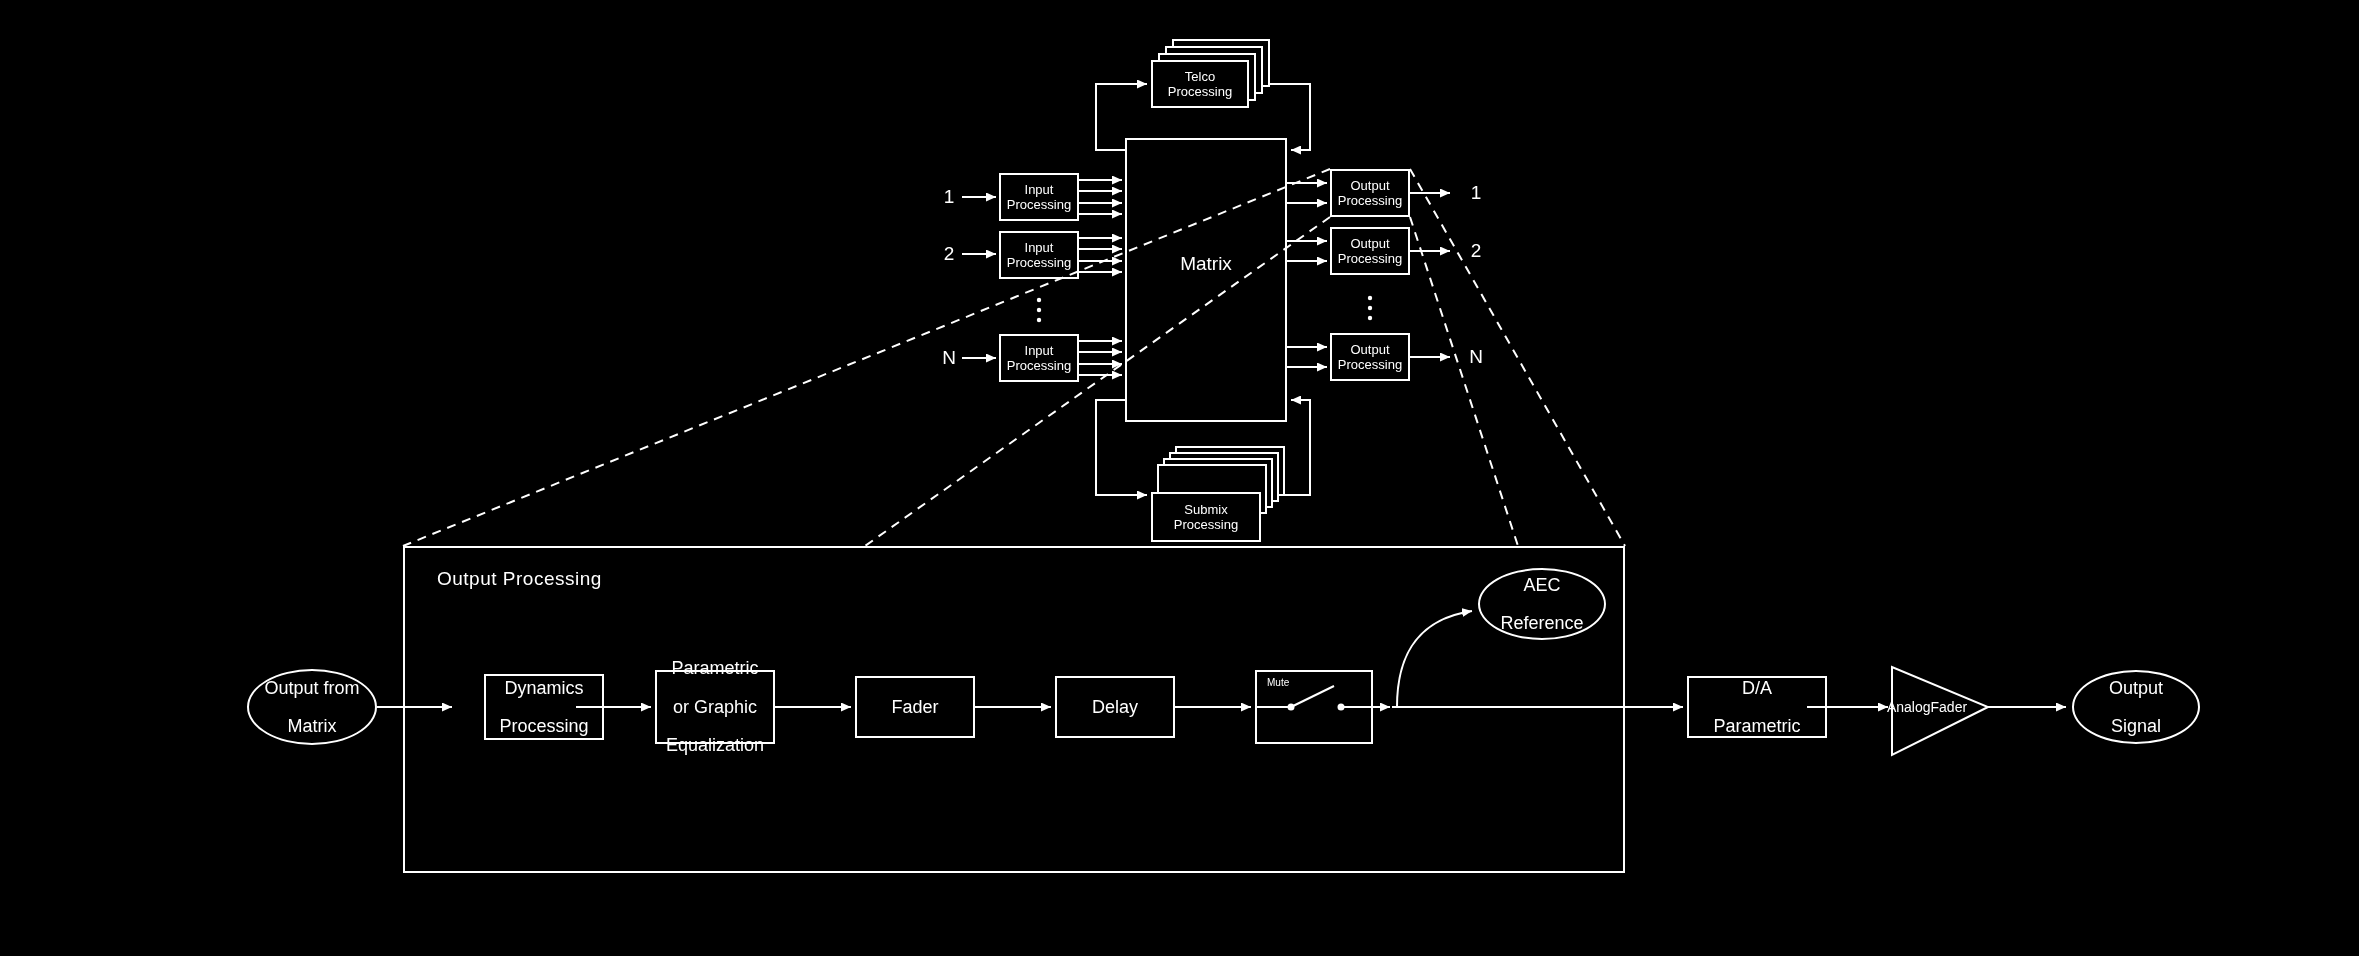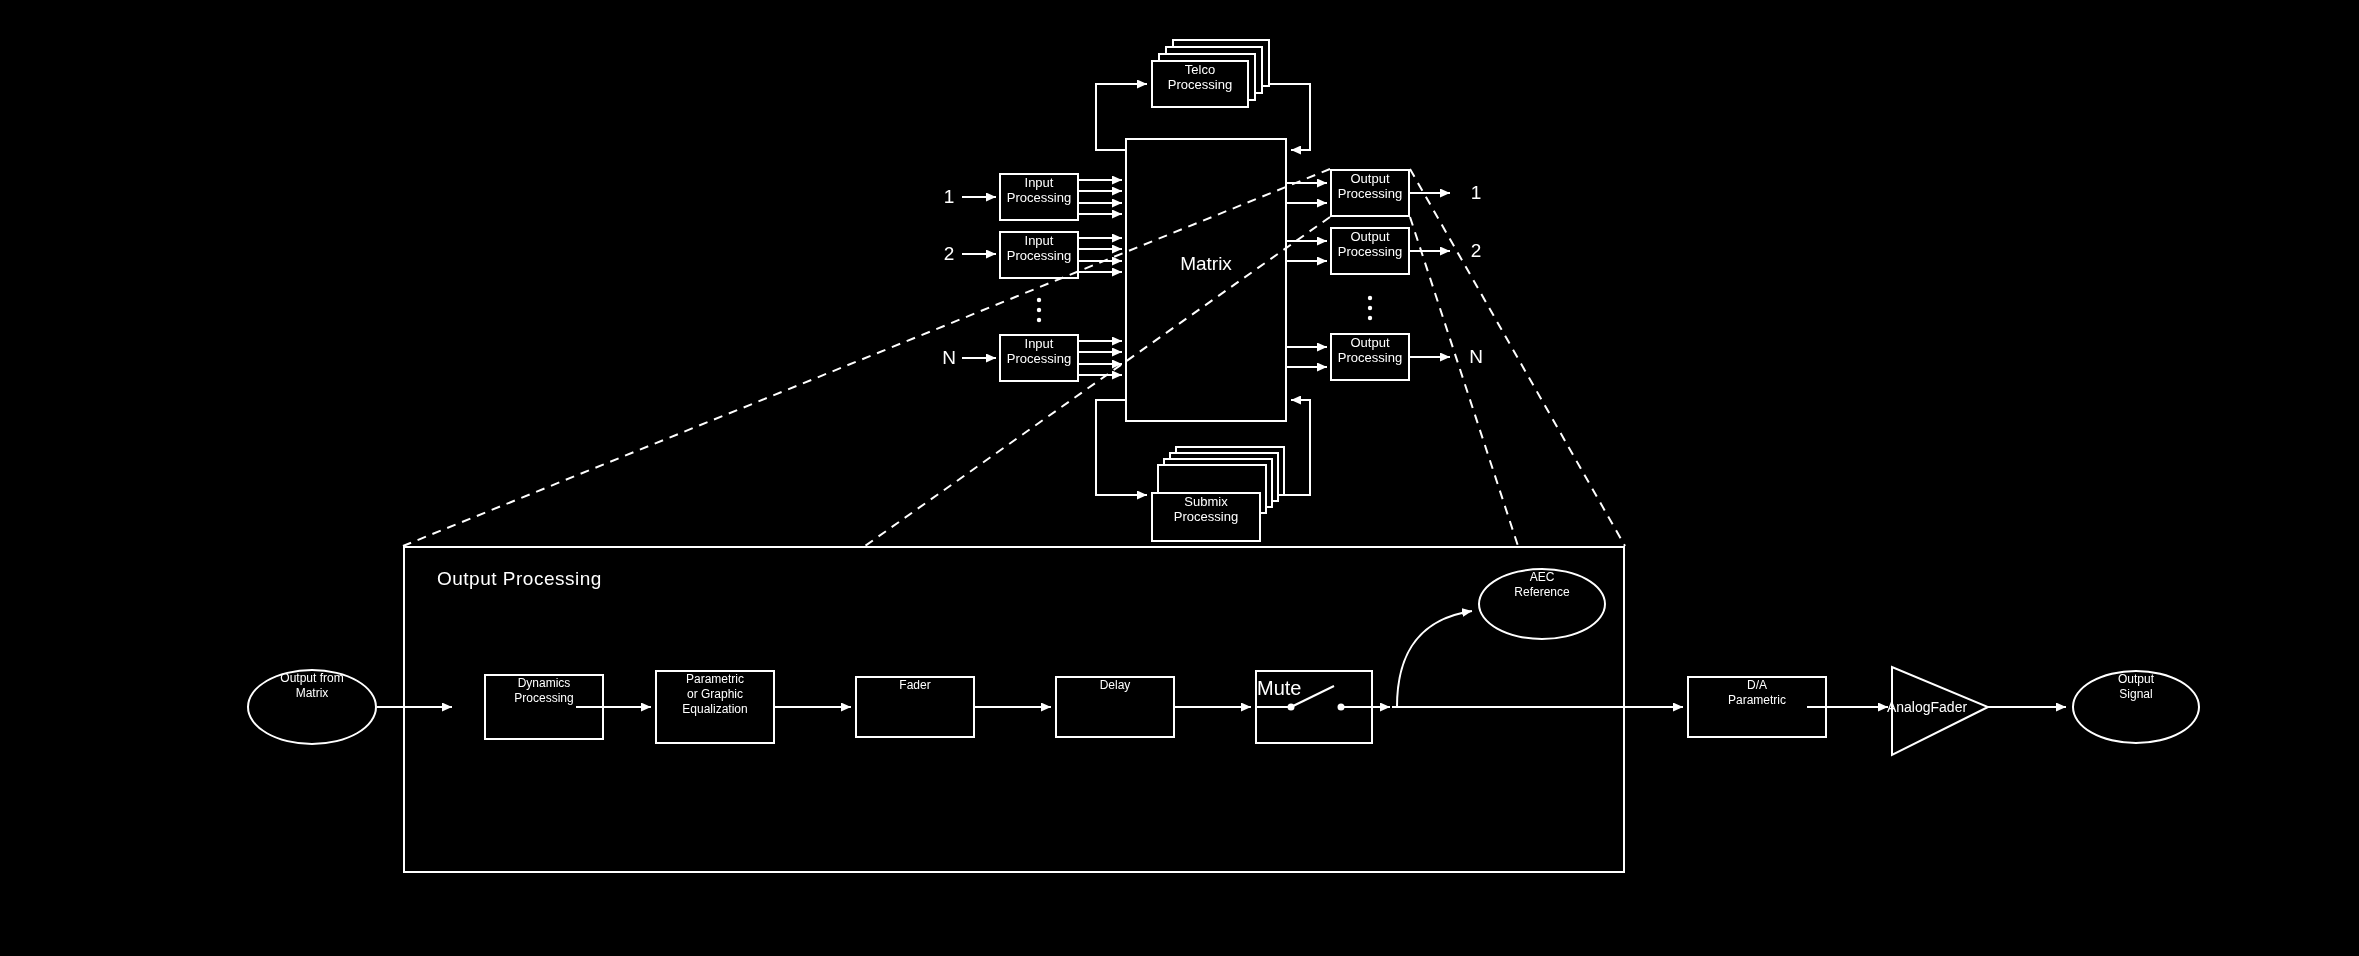--- a/index.html
+++ b/index.html
@@ -20,27 +20,28 @@
     position: absolute;
     left: 0; top: 0;
   }
   .box {
     position: absolute;
     border: 2px solid #ffffff;
     box-sizing: border-box;
     display: flex;
     flex-direction: column;
     align-items: center;
+    justify-content: center;
     text-align: center;
     background: transparent;
   }
   .filled { background: #000000; }
   .ellipse { border-radius: 50%; }
   .label-sm { font-size: 13px; line-height: 1.18; }
-  .label-md { font-size: 12px; line-height: 1.25; }
+  .label-md { font-size: 18px; line-height: 1.25; gap: 16px; }
   .num {
     position: absolute;
     width: 26px; height: 26px;
     display: flex; align-items: center; justify-content: center;
     font-size: 19px;
   }
   .matrix-label {
     position: absolute;
     display: flex; align-items: center; justify-content: center;
     font-size: 19px;
@@ -49,22 +50,22 @@
     position: absolute;
     font-size: 19px;
     letter-spacing: 0.5px;
     white-space: nowrap;
   }
   .mute-box {
     justify-content: flex-start;
     align-items: flex-start;
   }
   .mute-box span {
-    margin: 5px 0 0 0;
-    font-size: 20px;
+    margin: 5px 0 0 10px;
+    font-size: 10px;
   }
   .gain-label {
     position: absolute;
     display: flex; flex-direction: row;
     align-items: center; justify-content: center;
     text-align: center;
     font-size: 14px; line-height: 1.2;
   }
 </style>
 </head>

